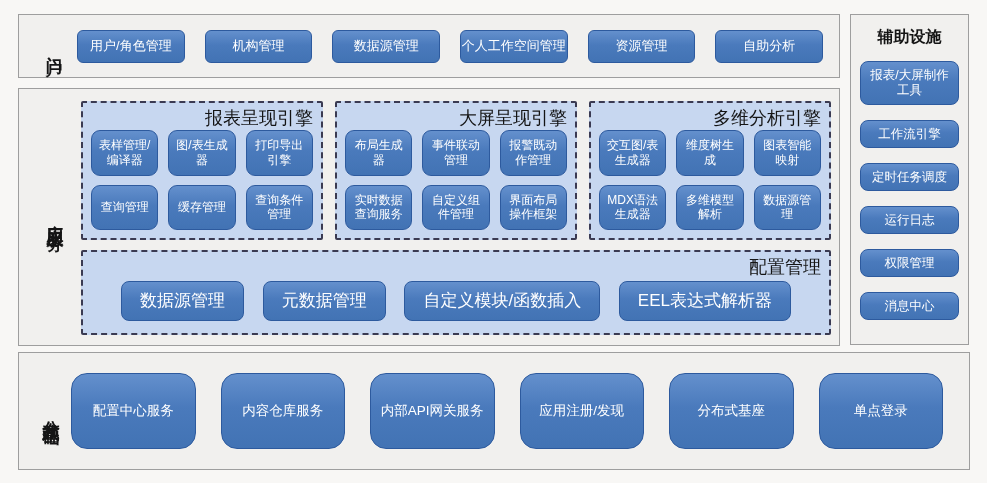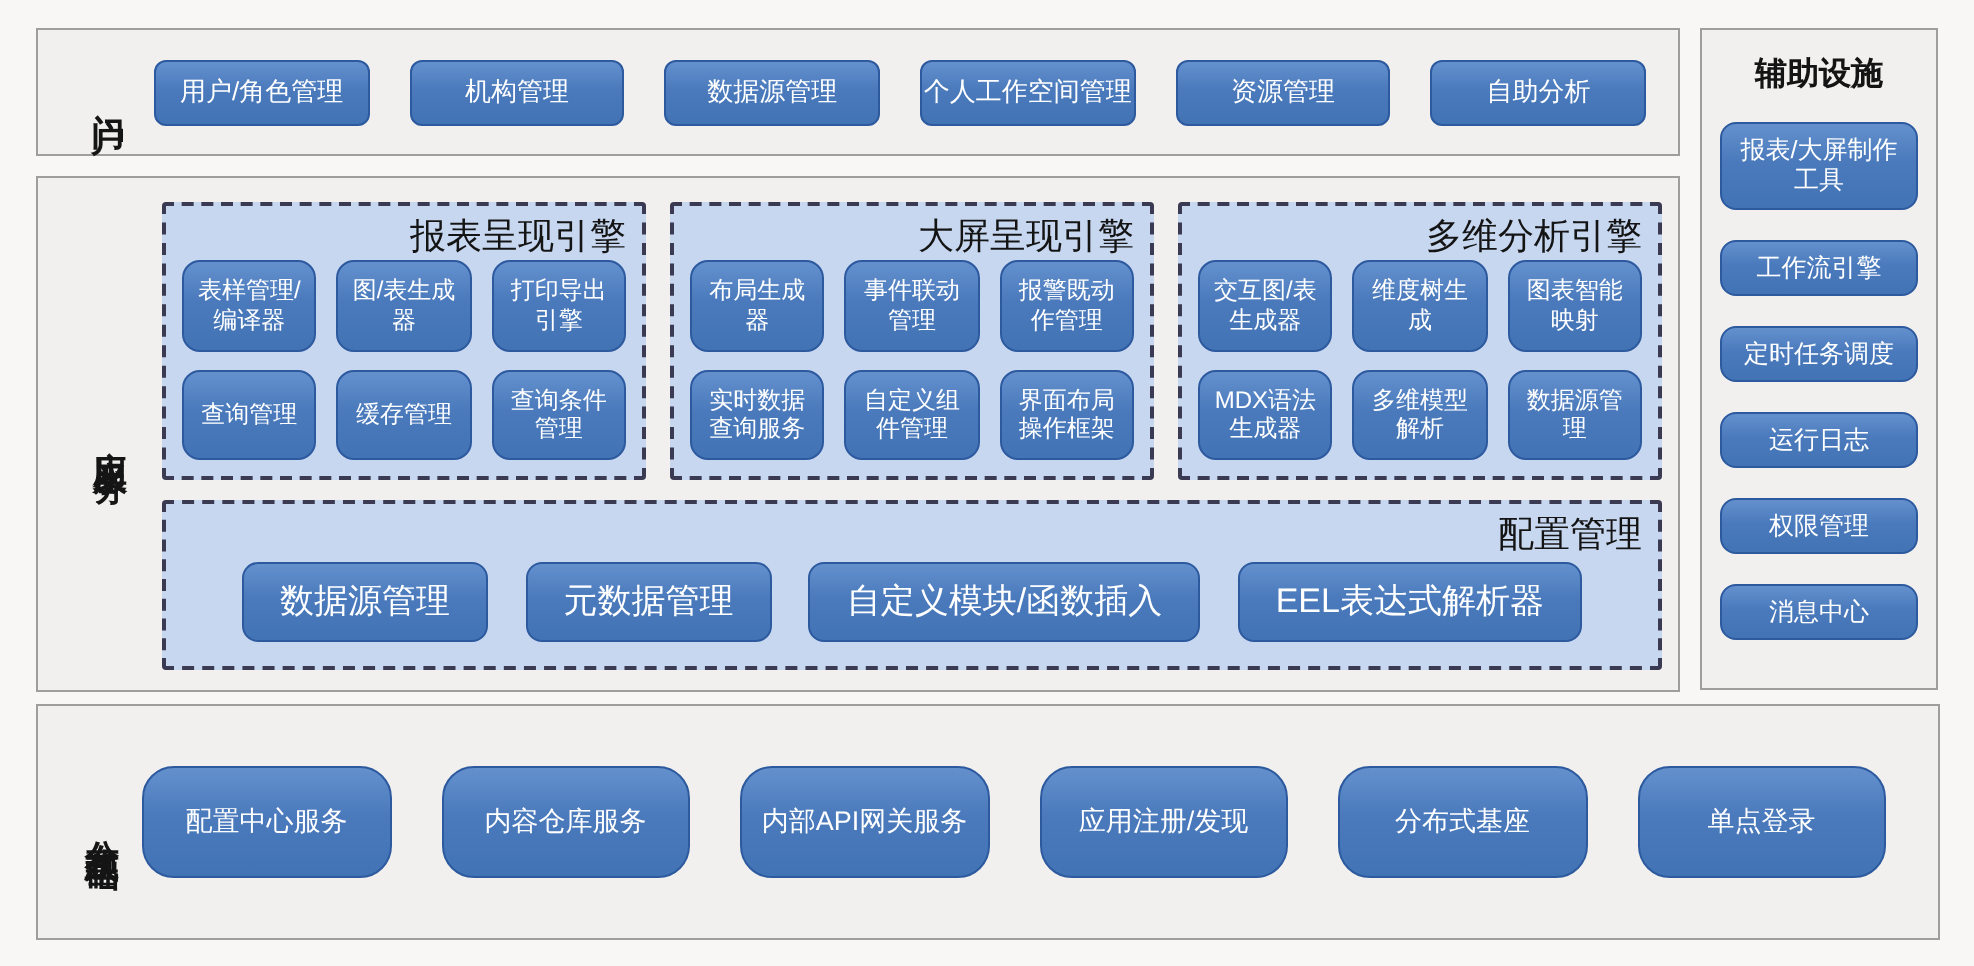--- a/index.html
+++ b/index.html
@@ -81,21 +81,21 @@
     flex:1;
     display:flex;
     align-items:center;
     justify-content:space-between;
     padding:2px 30px 4px 30px;
   }
   .config-row .btn { height:40px; border-radius:8px; font-size:17px; padding:0 18px; }
 
   
   .dist-row { flex:1; display:flex; gap:25px; }
-  .dist-row .btn { flex:1; height:56px; border-radius:16px; font-size:13.5px; }
+  .dist-row .btn { flex:1; height:76px; border-radius:16px; font-size:13.5px; }
 
   
   .aux-title {
     text-align:center;
     font-weight:700;
     font-size:16px;
     color:#141414;
     margin-bottom:13px;
     font-family:Liberation Mono, monospace;
   }

